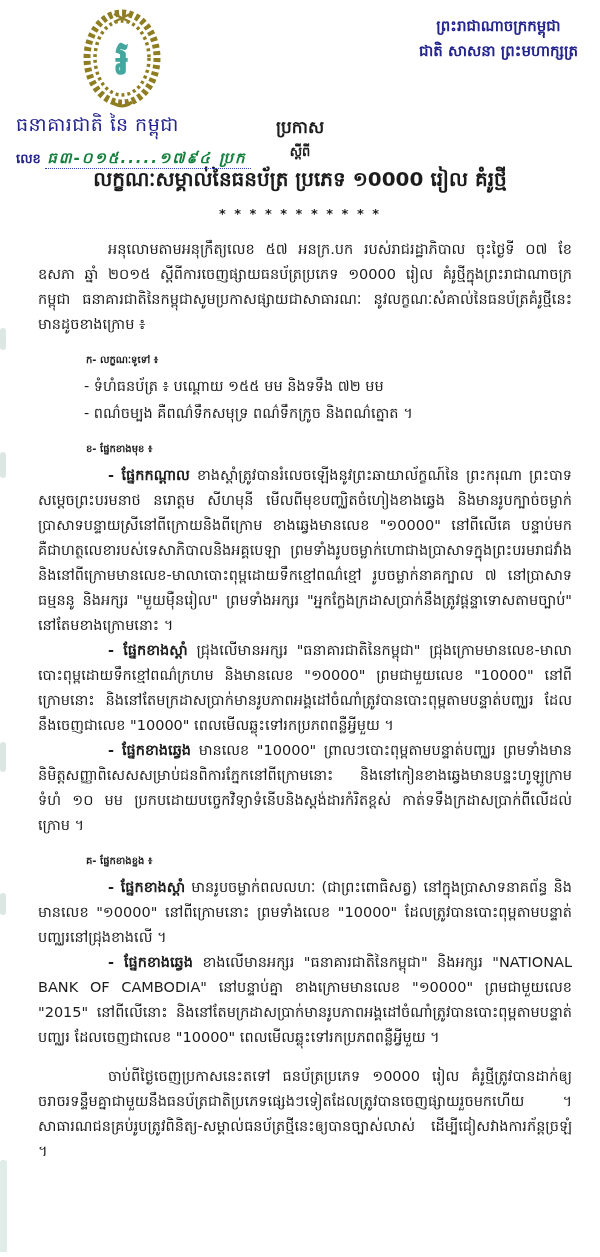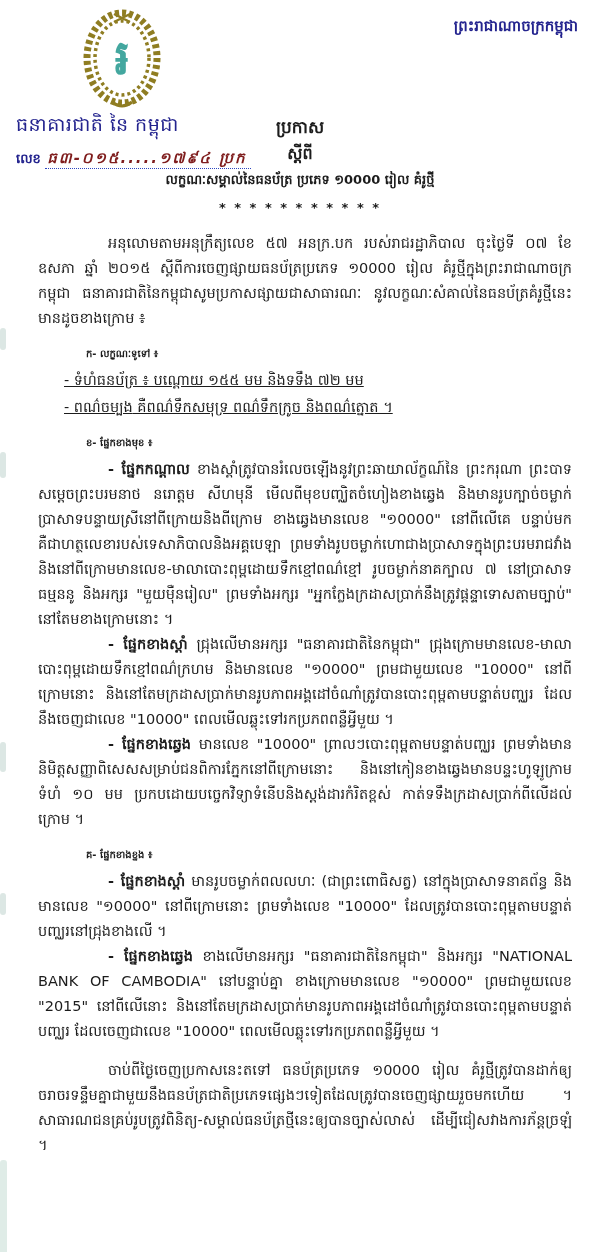--- a/index.html
+++ b/index.html
@@ -25,43 +25,43 @@
     position:absolute; left:16px; top:112px;
     color:#23238e; font-weight:normal; font-size:19px;
     letter-spacing:0.5px;
   }
   .ref-line {
     position:absolute; left:16px; top:148px;
     font-size:13px; color:#23238e; font-weight:bold;
     white-space:nowrap;
   }
   .ref-hand {
-    color:#7f1d1d; font-style:italic; font-weight:bold;
+    color:#15803d; font-style:italic; font-weight:bold;
     font-size:15px; letter-spacing:2px;
     border-bottom:1px dotted #2d46c0;
     padding:0 4px 1px 2px;
   }
   
   .title-block { padding-top:116px; text-align:center; }
   .t-prakas { font-size:17px; font-weight:bold; }
-  .t-about  { font-size:16px; font-weight:bold; margin-top:2px; }
-  .t-subject{ font-size:13px; font-weight:bold; margin-top:4px; }
+  .t-about  { font-size:13px; font-weight:bold; margin-top:2px; }
+  .t-subject{ font-size:20px; font-weight:bold; margin-top:4px; }
   .t-stars  { font-size:13px; font-weight:bold; letter-spacing:2px; margin-top:10px; }
   
   .doc-body {
     padding:16px 28px 0 38px;
     font-size:14.5px; line-height:25px;
     text-align:justify;
   }
   .para-indent { text-indent:70px; }
   .sec-head {
     font-weight:bold; font-size:10px;
     margin:10px 0 2px 48px;
   }
-  .simple-item { margin-left:26px; margin-top:2px;text-decoration:underline; }
+  .simple-item { margin-left:46px; margin-top:2px; }
   .dash-para { text-indent:70px; margin-top:0; }
   .lead-bold { font-weight:bold; }
   .closing { text-indent:70px; margin-top:14px; }
   
   .artifact { position:absolute; left:0; width:6px; background:rgba(140,175,165,0.30); border-radius:3px; }
   .a1{ top:328px; height:22px; }
   .a2{ top:452px; height:26px; }
   .a3{ top:742px; height:30px; }
   .a4{ top:893px; height:22px; }
   .a5{ top:1160px; height:95px; width:7px; background:rgba(140,185,170,0.28); }
@@ -72,20 +72,21 @@
 <div class="page">
 
   <div class="artifact a1"></div>
   <div class="artifact a2"></div>
   <div class="artifact a3"></div>
   <div class="artifact a4"></div>
   <div class="artifact a5"></div>
 
   <div class="kingdom">
     <div>ព្រះរាជាណាចក្រកម្ពុជា</div>
+    <div>ជាតិ សាសនា ព្រះមហាក្សត្រ</div>
   </div>
 
   <div class="logo-wrap">
     <svg viewBox="0 0 100 105" width="100" height="105">
       <g fill="none" stroke="#8f7d22">
         <ellipse cx="50" cy="52" rx="35" ry="45" stroke-width="7" stroke-dasharray="4 3"></ellipse>
         <ellipse cx="50" cy="52" rx="27" ry="37" stroke-width="3.5" stroke-dasharray="3 3"></ellipse>
         <path d="M42 8 L58 16 M58 8 L42 16" stroke-width="2.5"></path>
         <path d="M40 96 Q50 104 60 96" stroke-width="3"></path>
       </g>

